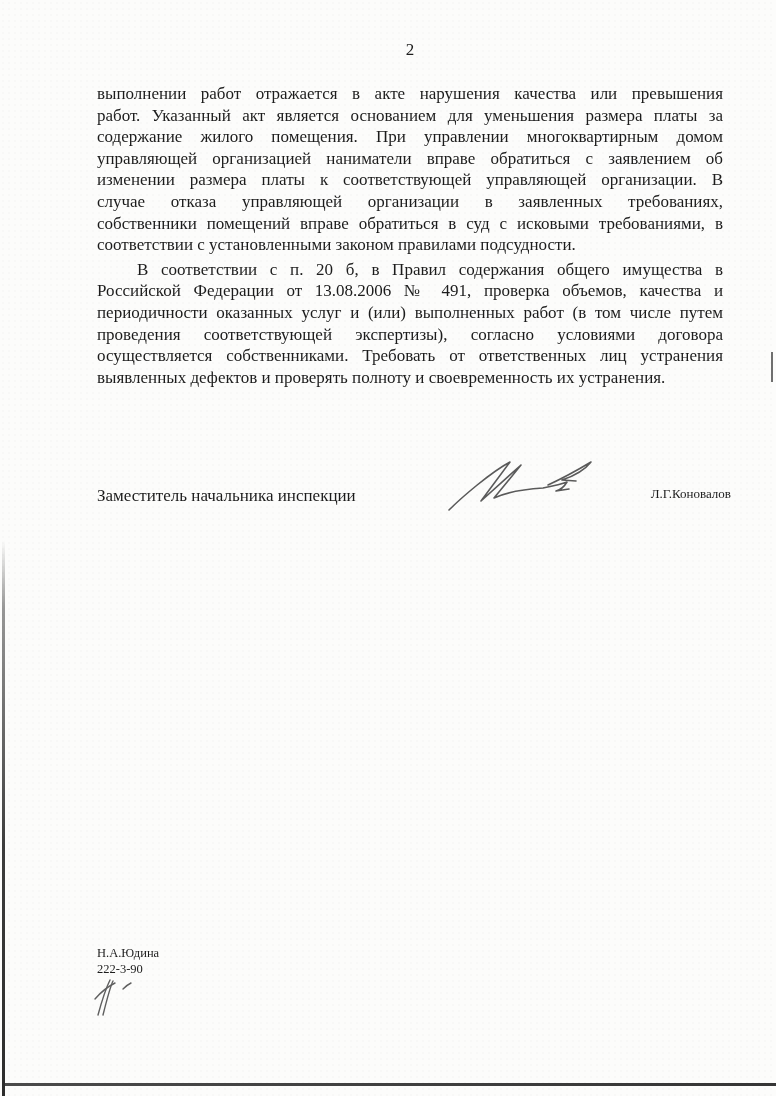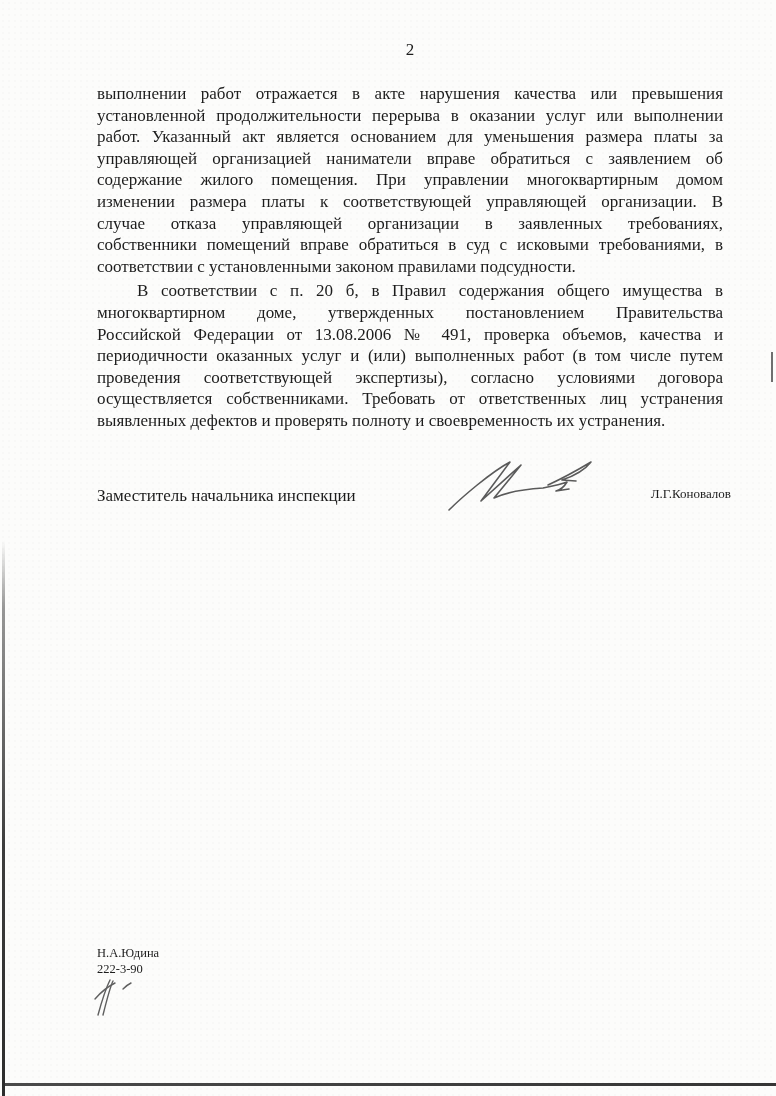--- a/index.html
+++ b/index.html
@@ -57,32 +57,30 @@
 </head>
 <body>
 
 <div class="page">
 
   <div class="page-number">2</div>
 
   <div class="text-block">
     <div class="paragraph">
         <div class="line">выполнении работ отражается в акте нарушения качества или превышения</div>
-        <div class="line">установленной продолжительности перерыва в оказании услуг или выполнении</div>
         <div class="line">работ. Указанный акт является основанием для уменьшения размера платы за</div>
+        <div class="line">содержание жилого помещения. При управлении многоквартирным домом</div>
         <div class="line">управляющей организацией наниматели вправе обратиться с заявлением об</div>
-        <div class="line">содержание жилого помещения. При управлении многоквартирным домом</div>
         <div class="line">изменении размера платы к соответствующей управляющей организации. В</div>
         <div class="line">случае отказа управляющей организации в заявленных требованиях,</div>
         <div class="line">собственники помещений вправе обратиться в суд с исковыми требованиями, в</div>
         <div class="line last">соответствии с установленными законом правилами подсудности.</div>
       </div>
     <div class="paragraph">
         <div class="line indent">В соответствии с п. 20 б, в  Правил содержания общего имущества в</div>
-        <div class="line">многоквартирном доме, утвержденных постановлением Правительства</div>
         <div class="line">Российской Федерации от 13.08.2006 № 491, проверка объемов, качества и</div>
         <div class="line">периодичности оказанных услуг и (или) выполненных работ (в том числе путем</div>
         <div class="line">проведения соответствующей экспертизы), согласно условиями договора</div>
         <div class="line">осуществляется собственниками. Требовать от ответственных лиц устранения</div>
         <div class="line last">выявленных дефектов и проверять полноту и своевременность их устранения.</div>
       </div>
   </div>
 
   <div class="sig-title">Заместитель начальника инспекции</div>
 

